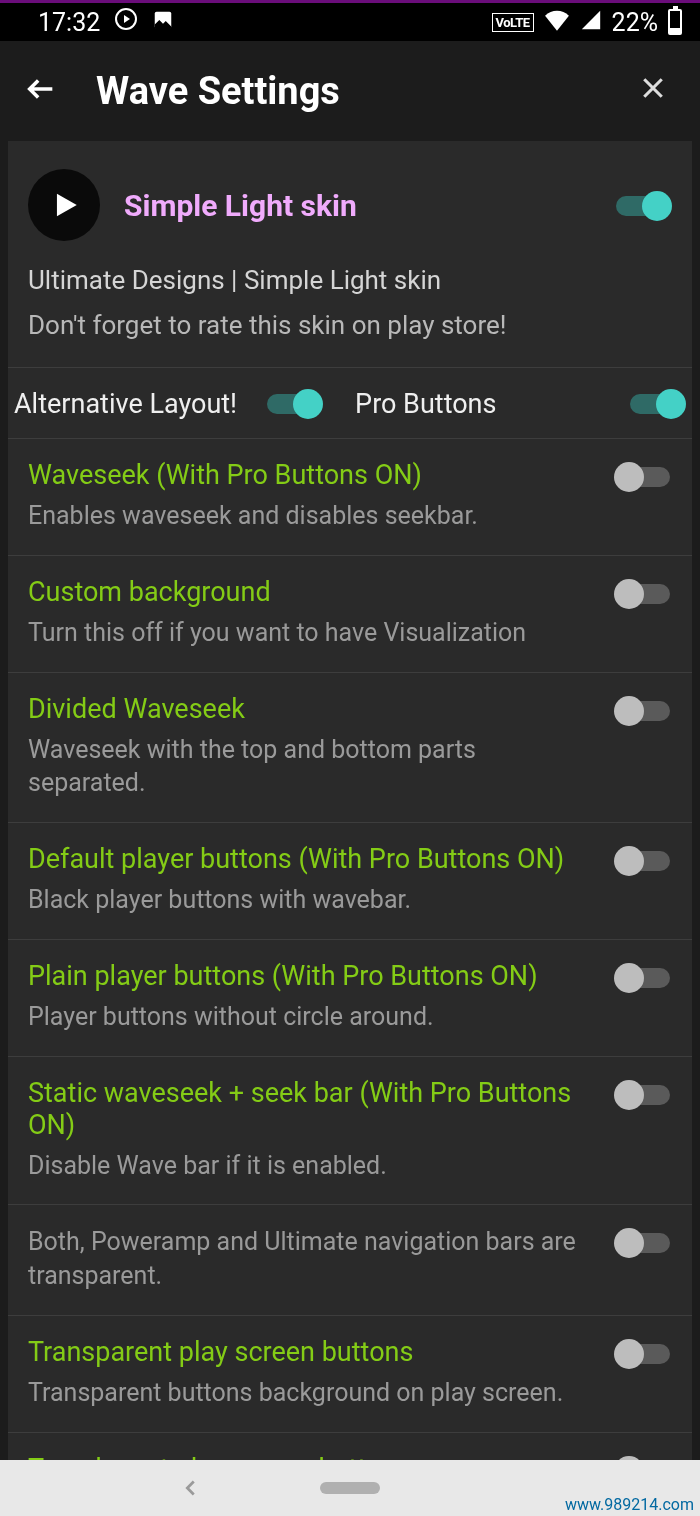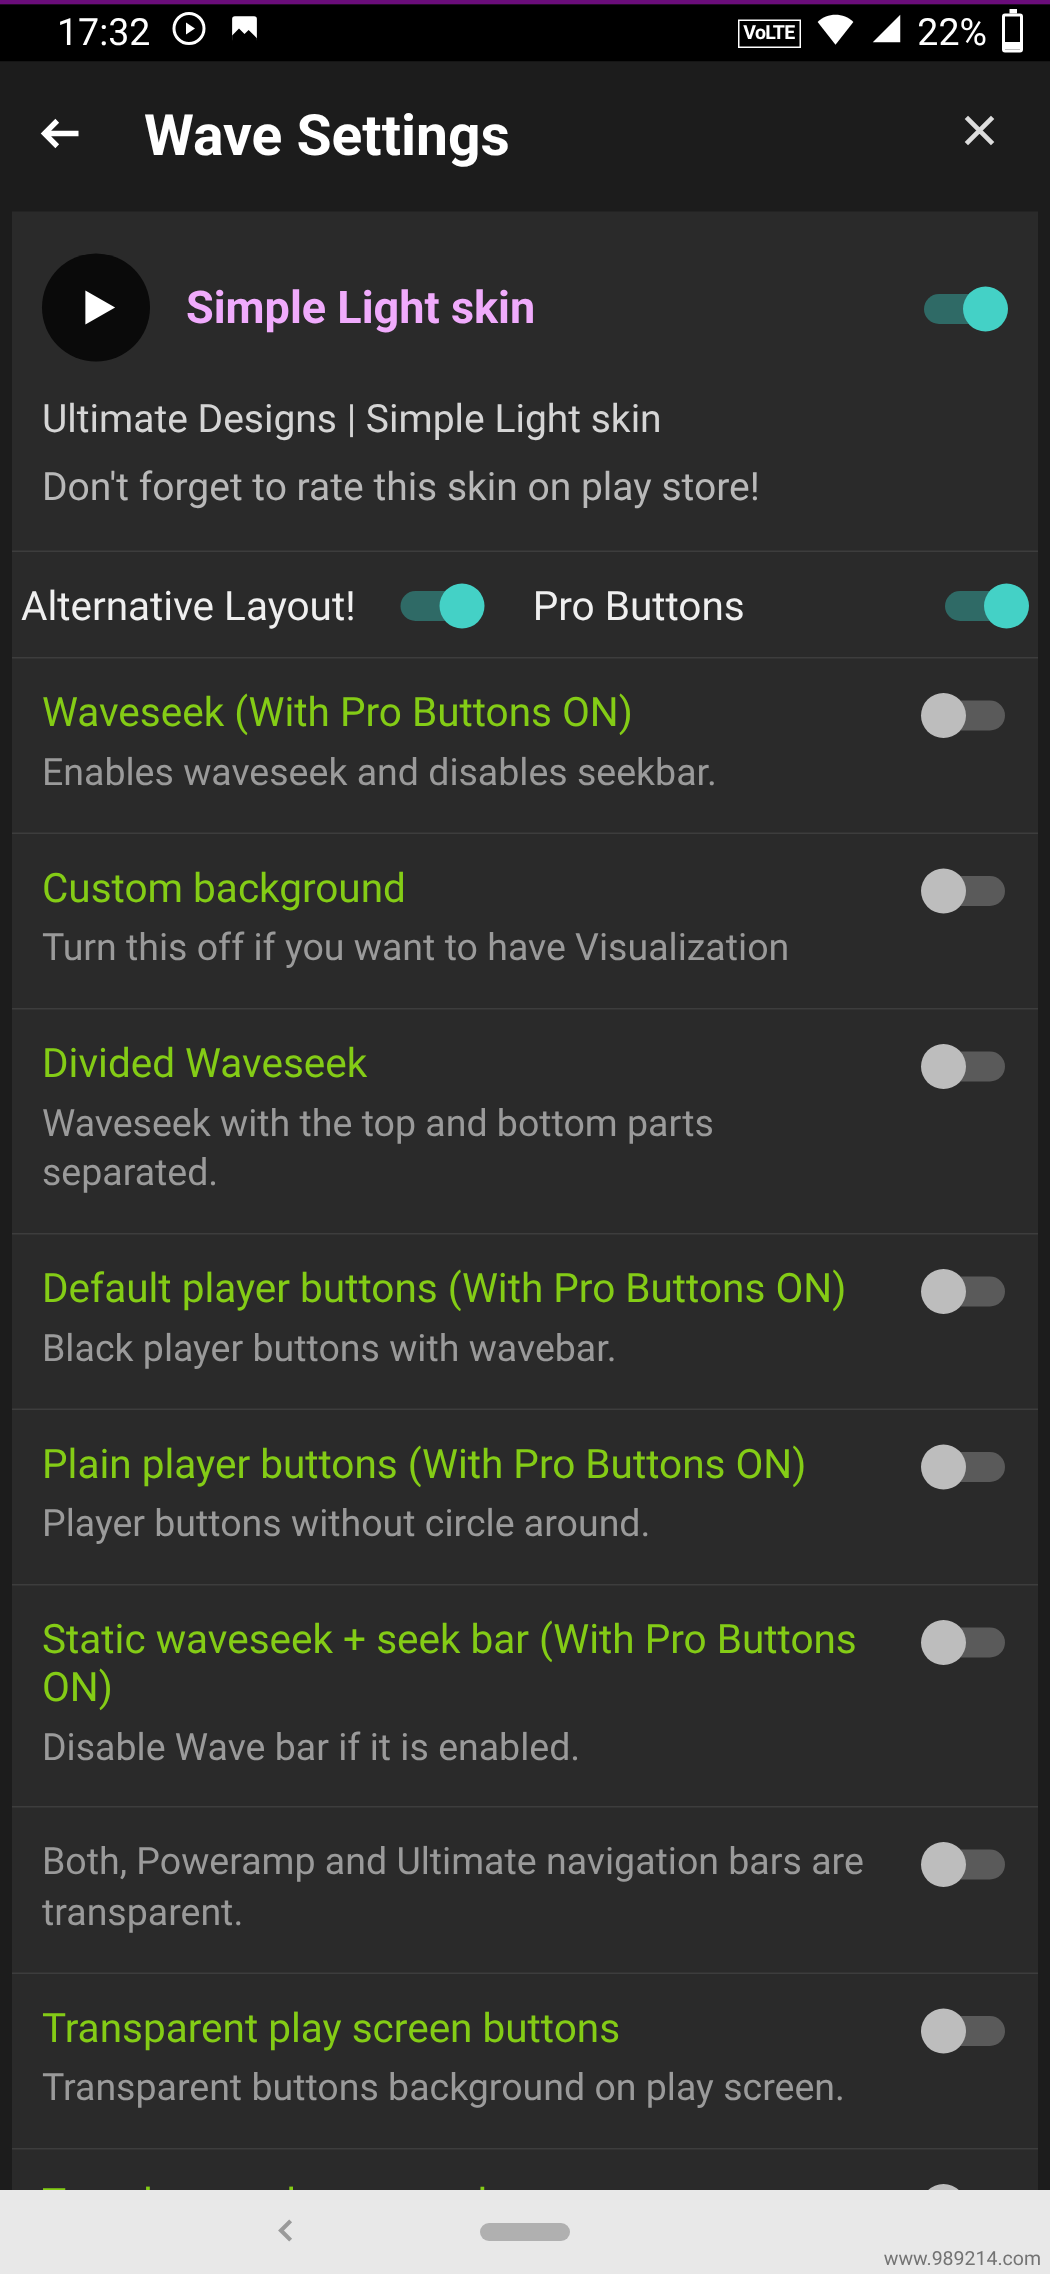--- a/index.html
+++ b/index.html
@@ -124,21 +124,21 @@
   }
   .nav-back {
     position: absolute; left: 180px; color: #9a9a9a; font-size: 30px;
   }
   .nav-pill {
     width: 60px; height: 12px; background: #b0b0b0; border-radius: 6px;
   }
 
   .watermark {
     position: absolute; right: 6px; bottom: 2px;
-    color: #737373; font-size: 13px;
+    color: #0369a1; font-size: 16px;
   }
 </style>
 </head>
 <body>
 
 <div class="phone">
 
   <div class="statusbar">
     <div class="status-left">
       <span>17:32</span>

